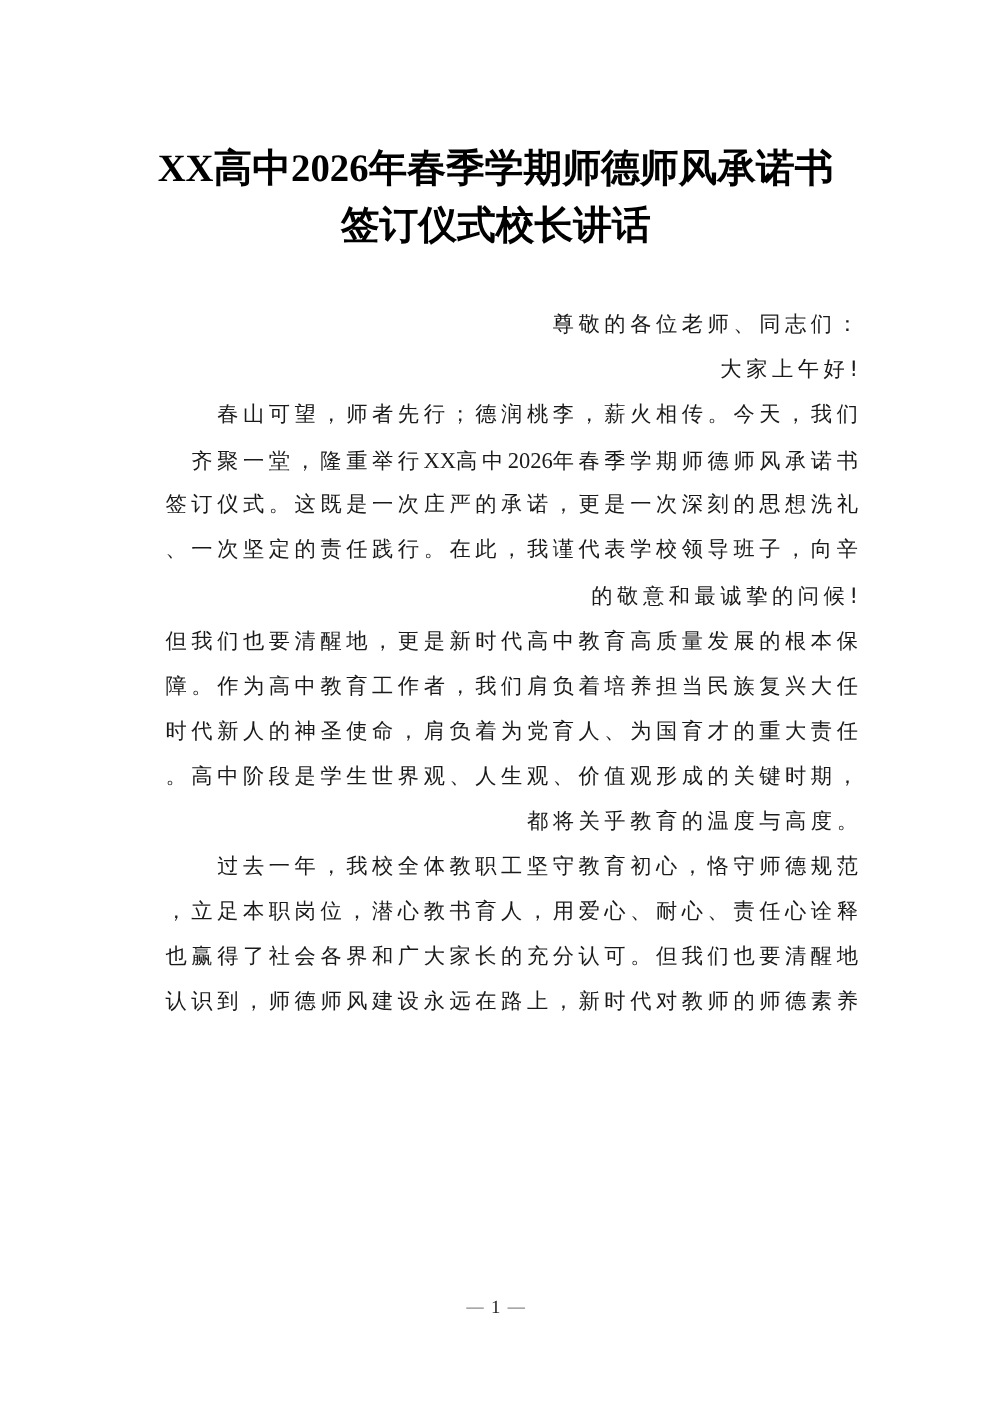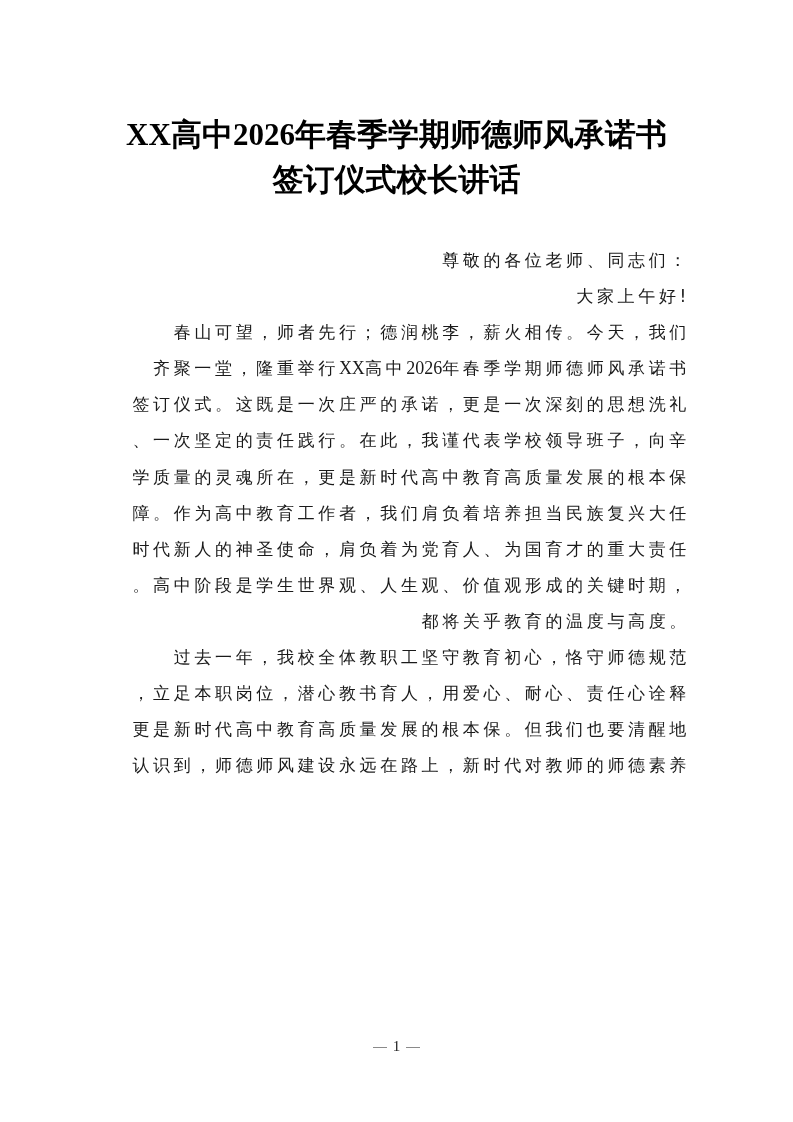--- a/index.html
+++ b/index.html
@@ -95,28 +95,29 @@
   </h1>
 
   <div class="body">
     <span class="line">尊敬的各位老师、同志们：</span>
     <div id="body-lines">
         <span class="line indent">大家上午好!</span>
         <span class="line indent">春山可望，师者先行；德润桃李，薪火相传。今天，我们</span>
         <span class="line">齐聚一堂，隆重举行<span class="latin">XX</span>高中<span class="latin">2026</span>年春季学期师德师风承诺书</span>
         <span class="line">签订仪式。这既是一次庄严的承诺，更是一次深刻的思想洗礼</span>
         <span class="line">、一次坚定的责任践行。在此，我谨代表学校领导班子，向辛</span>
-        <span class="line">学质量的灵魂所在，更是新时代高中教育高质量发展的根本保</span>
+        <span class="line">的敬意和最诚挚的问候!</span>
+        <span class="line">但我们也要清醒地，更是新时代高中教育高质量发展的根本保</span>
         <span class="line">障。作为高中教育工作者，我们肩负着培养担当民族复兴大任</span>
         <span class="line">时代新人的神圣使命，肩负着为党育人、为国育才的重大责任</span>
         <span class="line">。高中阶段是学生世界观、人生观、价值观形成的关键时期，</span>
         <span class="line">都将关乎教育的温度与高度。</span>
         <span class="line indent">过去一年，我校全体教职工坚守教育初心，恪守师德规范</span>
         <span class="line">，立足本职岗位，潜心教书育人，用爱心、耐心、责任心诠释</span>
-        <span class="line">更是新时代高中教育高质量发展的根本保。但我们也要清醒地</span>
+        <span class="line">也赢得了社会各界和广大家长的充分认可。但我们也要清醒地</span>
         <span class="line">认识到，师德师风建设永远在路上，新时代对教师的师德素养</span>
       </div>
   </div>
 
   <div class="footer">
     <span class="dash"></span><span>1</span><span class="dash"></span>
   </div>
 
 </div>
 

